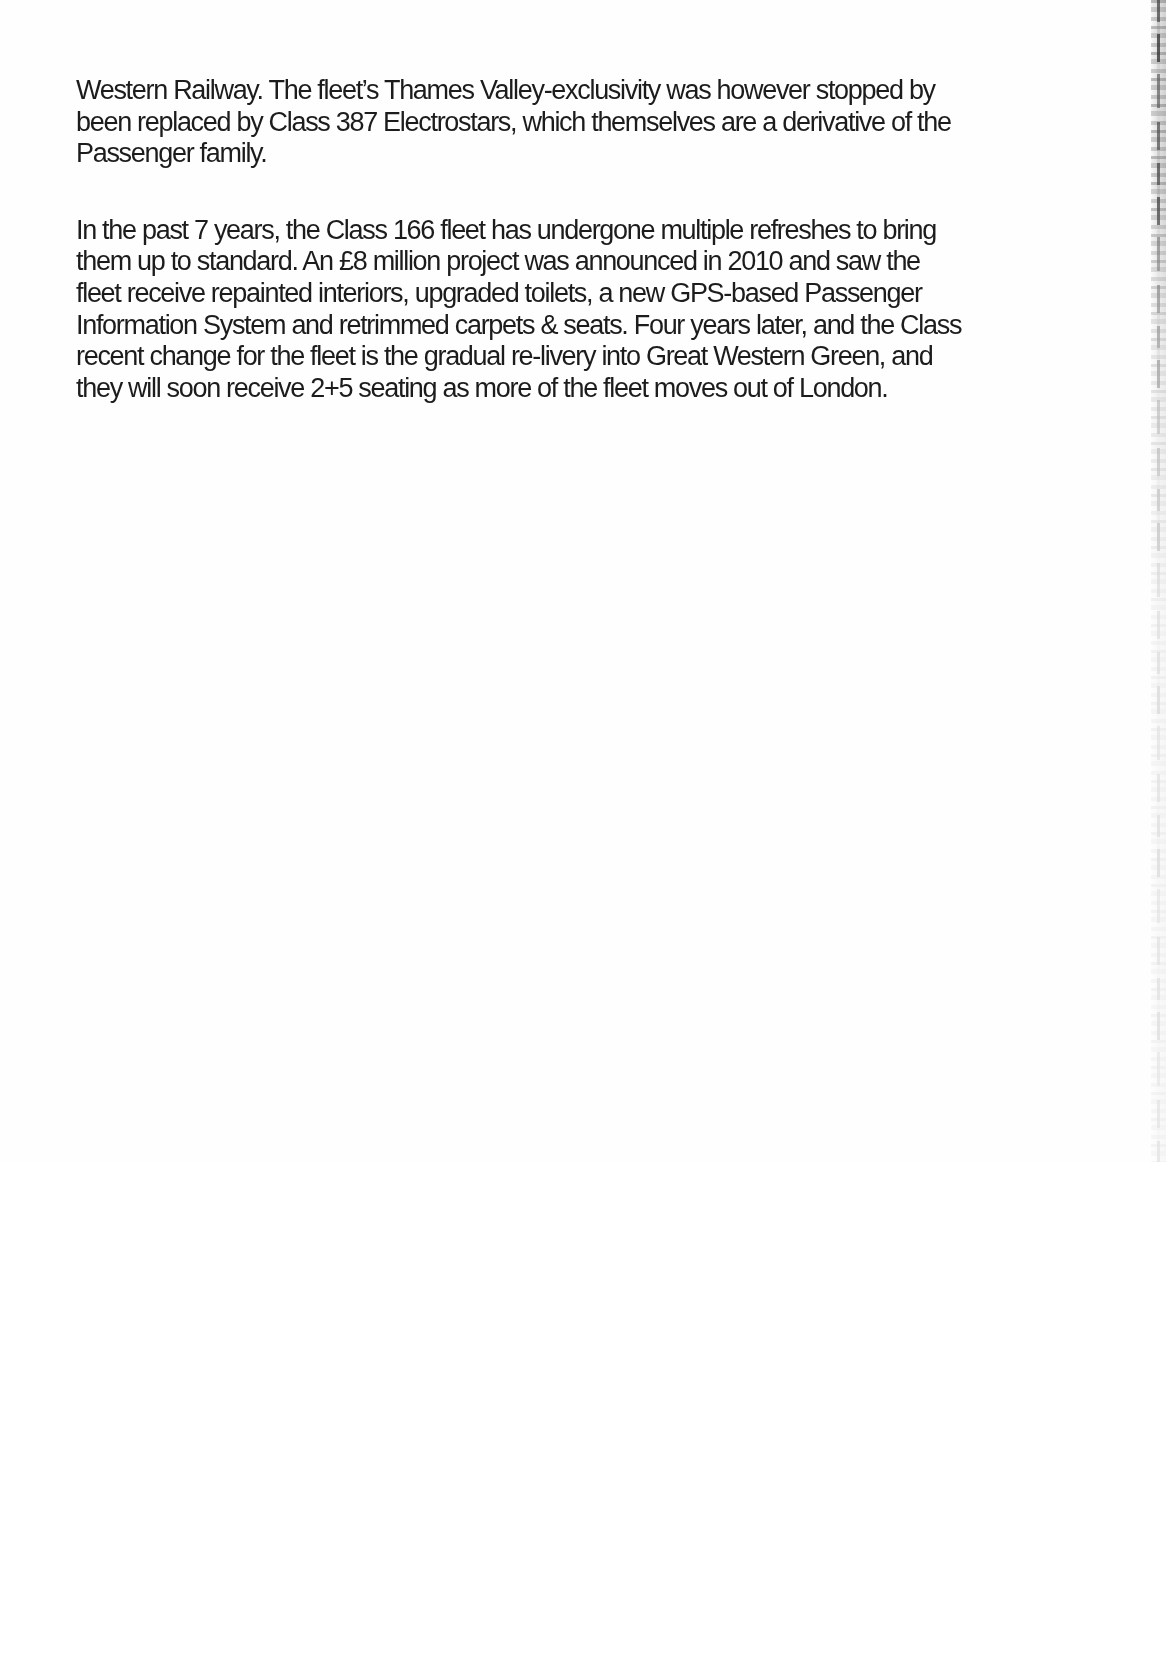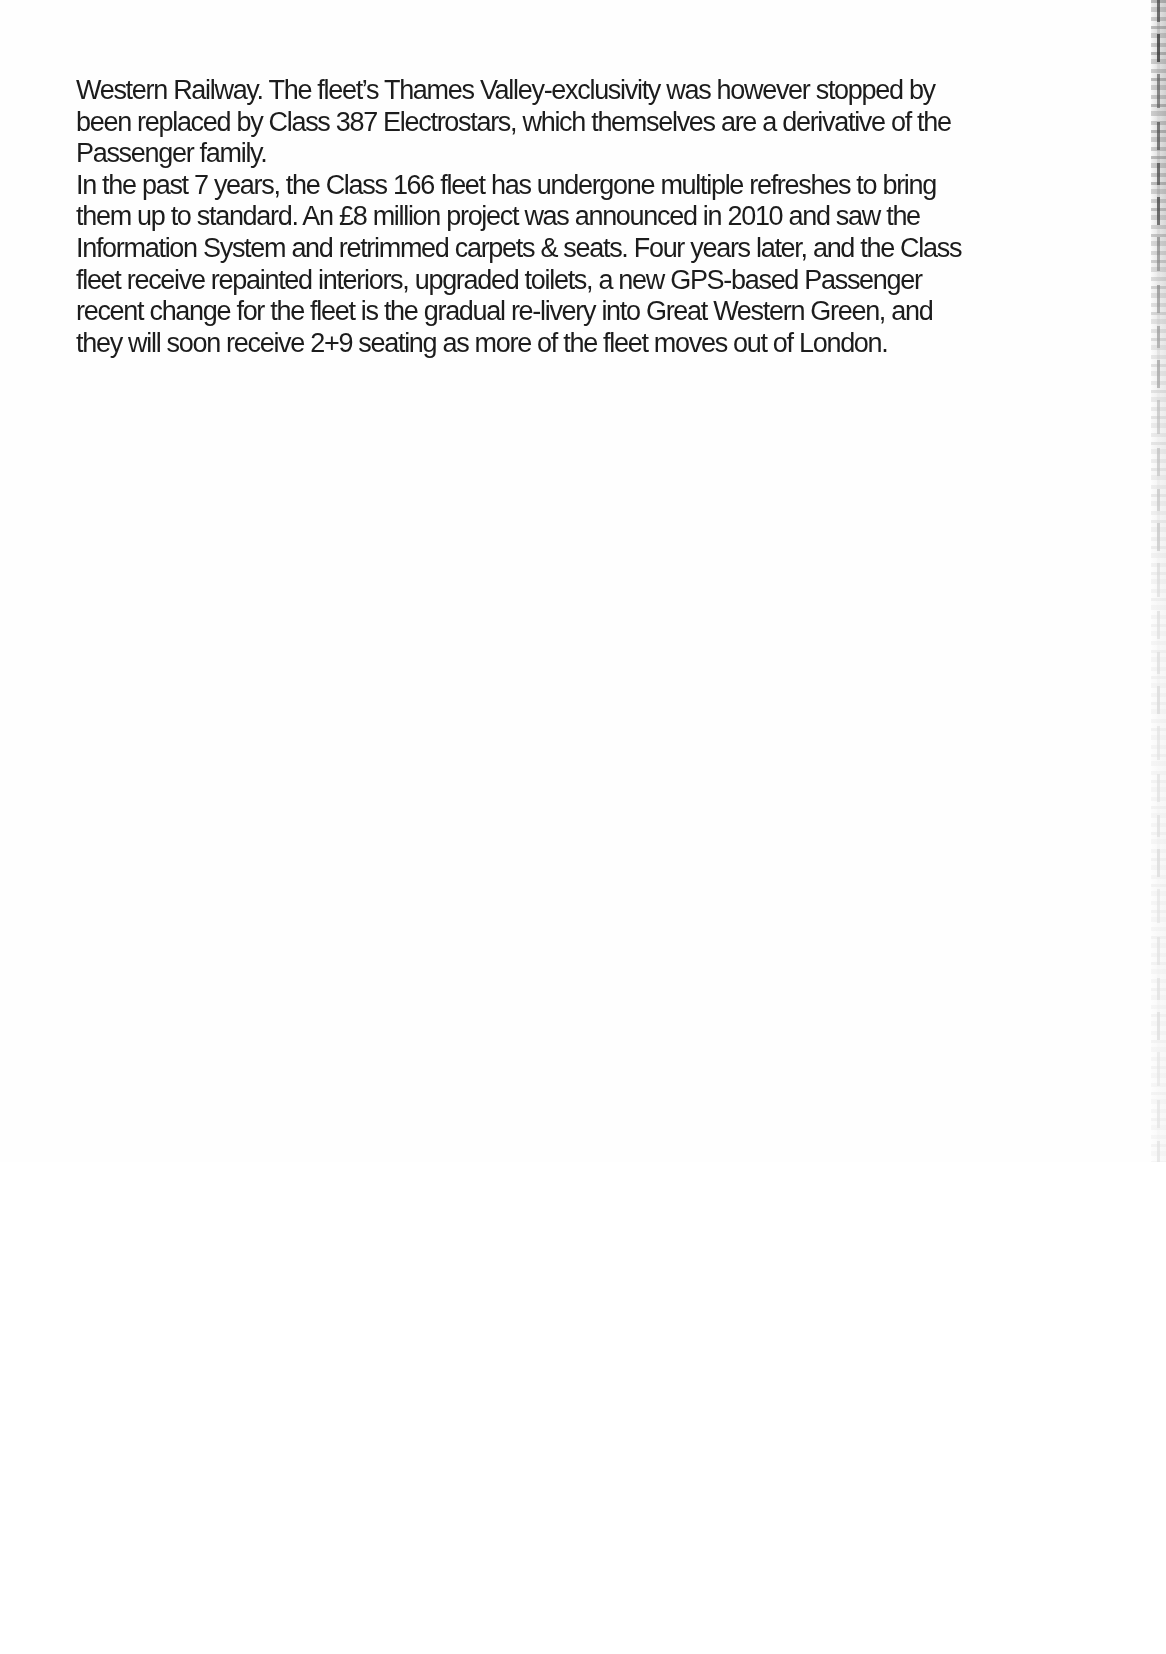--- a/index.html
+++ b/index.html
@@ -21,21 +21,21 @@
     position: absolute;
     left: 76px;
     top: 75px;
     width: 1020px;
     color: #1c1c1c;
     font-size: 27px;
     line-height: 31.6px;
     letter-spacing: -1.3px;
   }
   .para { margin: 0; }
-  .para + .para { }
+  .para + .para { margin-top: 45px; }
   .line { white-space: nowrap; }
 
   
   .footer {
     position: absolute;
     top: 1598px;
     left: 0;
     right: 0;
     height: 46px;
     display: flex;
@@ -123,24 +123,24 @@
 
     <div class="para">
       <div class="line">Western Railway. The fleet’s Thames Valley-exclusivity was however stopped by</div>
       <div class="line">been replaced by Class 387 Electrostars, which themselves are a derivative of the</div>
       <div class="line">Passenger family.</div>
     </div>
 
     <div class="para">
       <div class="line">In the past 7 years, the Class 166 fleet has undergone multiple refreshes to bring</div>
       <div class="line">them up to standard. An £8 million project was announced in 2010 and saw the</div>
+      <div class="line">fleet receive repainted interiors, upgraded toilets, a new GPS-based Passenger</div>
       <div class="line">Information System and retrimmed carpets &amp; seats. Four years later, and the Class</div>
-      <div class="line">fleet receive repainted interiors, upgraded toilets, a new GPS-based Passenger</div>
       <div class="line">recent change for the fleet is the gradual re-livery into Great Western Green, and</div>
-      <div class="line">they will soon receive 2+9 seating as more of the fleet moves out of London.</div>
+      <div class="line">they will soon receive 2+5 seating as more of the fleet moves out of London.</div>
     </div>
 
   </div>
 
   <div class="footer">
     <div class="rule rule-left"></div>
     <div class="page-num">10</div>
     <div class="rule rule-right"></div>
   </div>
 

